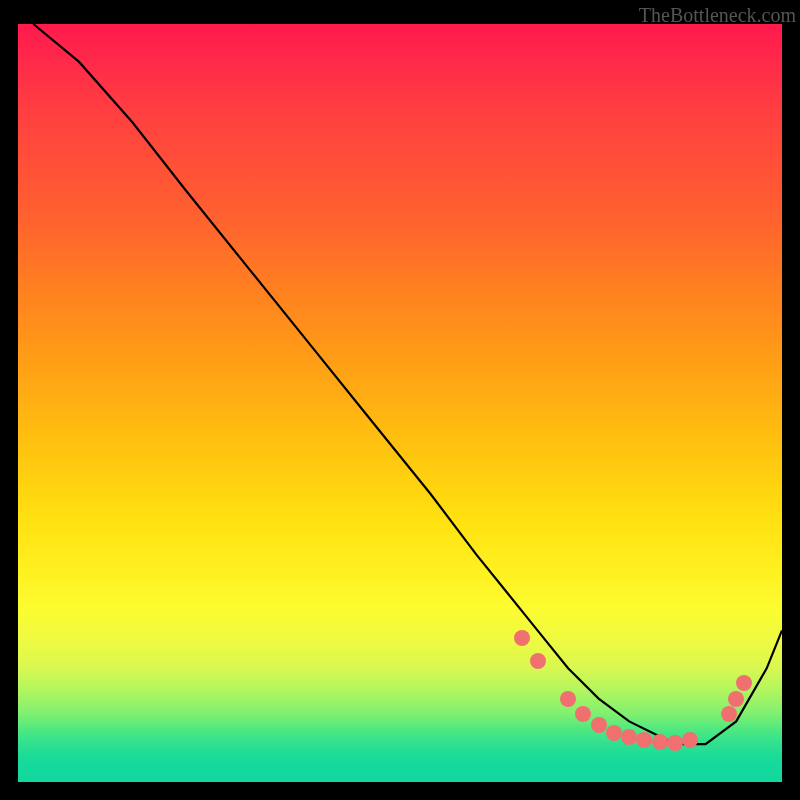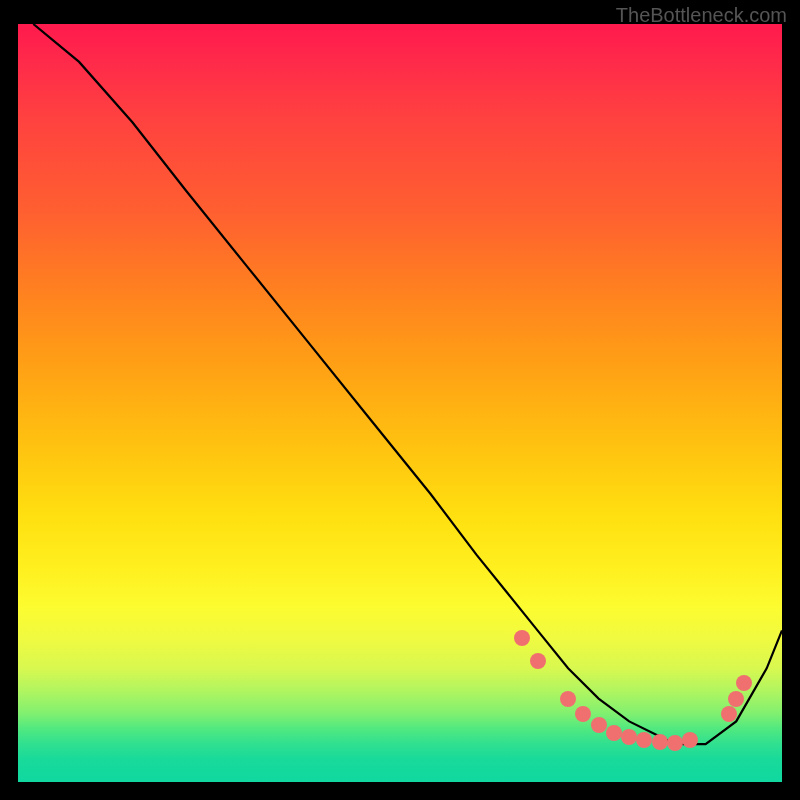--- a/index.html
+++ b/index.html
@@ -7,25 +7,26 @@
     width: 800px;
     height: 800px;
     background: #000;
     position: relative;
     font-family: Arial, sans-serif;
     overflow: hidden;
   }
   .watermark {
     position: absolute;
     top: 4px;
-    right: 13px;
+    right: 4px;
     color: #555;
     font-size: 20px;
     font-weight: 500;
     z-index: 10;
+    font-family: Liberation Serif, serif;
   }
   .plot-area {
     position: absolute;
     left: 18px;
     top: 24px;
     width: 764px;
     height: 758px;
     overflow: hidden;
   }
   .gradient-bg {

